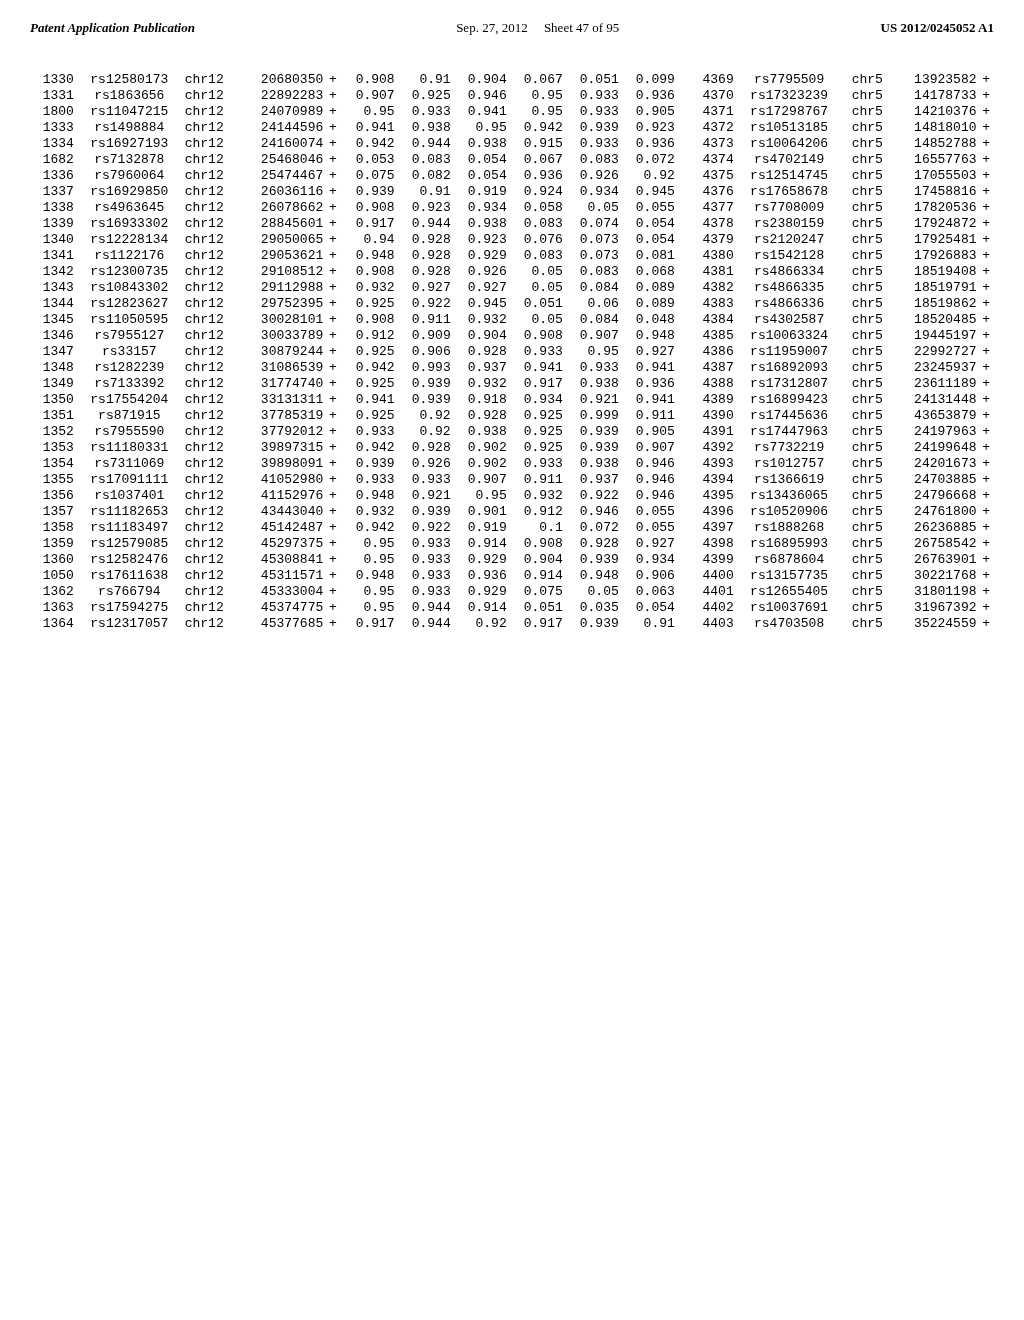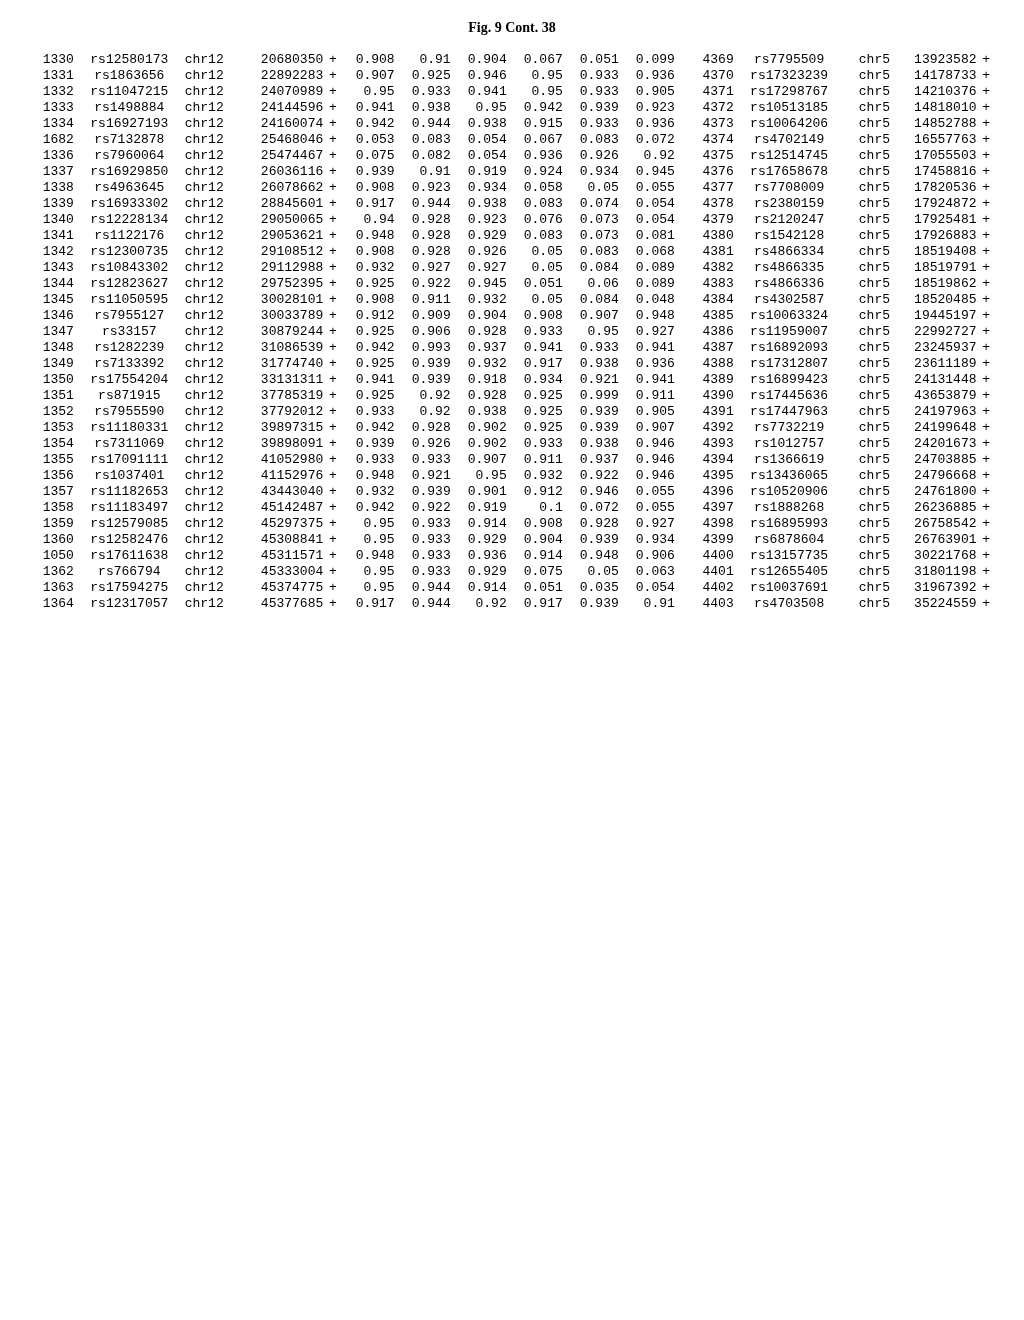--- a/index.html
+++ b/index.html
@@ -81,34 +81,41 @@
     }
     
     .data-table td.col-ridx {
       min-width: 32px;
     }
     .data-table td.col-rrs {
       text-align: center;
       min-width: 80px;
     }
     .data-table td.col-rchr {
-      text-align: right;
+      text-align: center;
       min-width: 38px;
     }
     .data-table td.col-rpos {
       text-align: right;
       min-width: 58px;
     }
   </style>
 </head>
 <body>
 
 <div class="page">
+  <div class="header">
+    <div class="header-left">Patent Application Publication</div>
+    <div class="header-center">
+      <span>Sep. 27, 2012</span>&nbsp;&nbsp;&nbsp;&nbsp;
+      <span>Sheet 47 of 95</span>
+    </div>
+    <div class="header-right">US 2012/0245052 A1</div>
+  </div>
 
-  <div class="fig-title">Fig. 9   Cont. 38</div>
 
   <table class="data-table">
     <tbody id="table-body">
     <tr>
           <td class="col-idx">1330</td>
       <td class="col-rs">rs12580173</td>
       <td class="col-chr">chr12</td>
       <td class="col-pos">20680350</td>
       <td class="col-sign">+</td>
       <td class="col-num">0.908</td>
@@ -137,21 +144,21 @@
       <td class="col-num">0.933</td>
       <td class="col-num">0.936</td>
           <td style="min-width:10px"></td>
           <td class="col-ridx">4370</td>
       <td class="col-rrs">rs17323239</td>
       <td class="col-rchr">chr5</td>
       <td class="col-rpos">14178733</td>
       <td class="col-sign">+</td>
         </tr>
         <tr>
-          <td class="col-idx">1332</td>
+          <td class="col-idx">1800</td>
       <td class="col-rs">rs11047215</td>
       <td class="col-chr">chr12</td>
       <td class="col-pos">24070989</td>
       <td class="col-sign">+</td>
       <td class="col-num">0.95</td>
       <td class="col-num">0.933</td>
       <td class="col-num">0.941</td>
       <td class="col-num">0.95</td>
       <td class="col-num">0.933</td>
       <td class="col-num">0.905</td>

